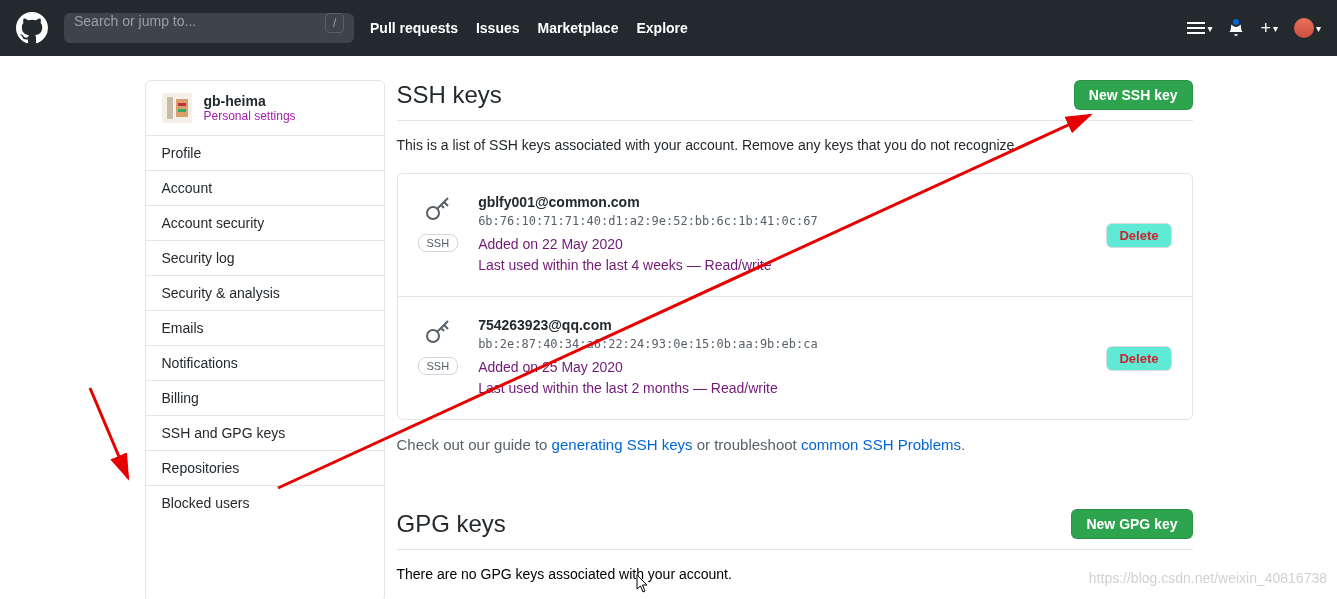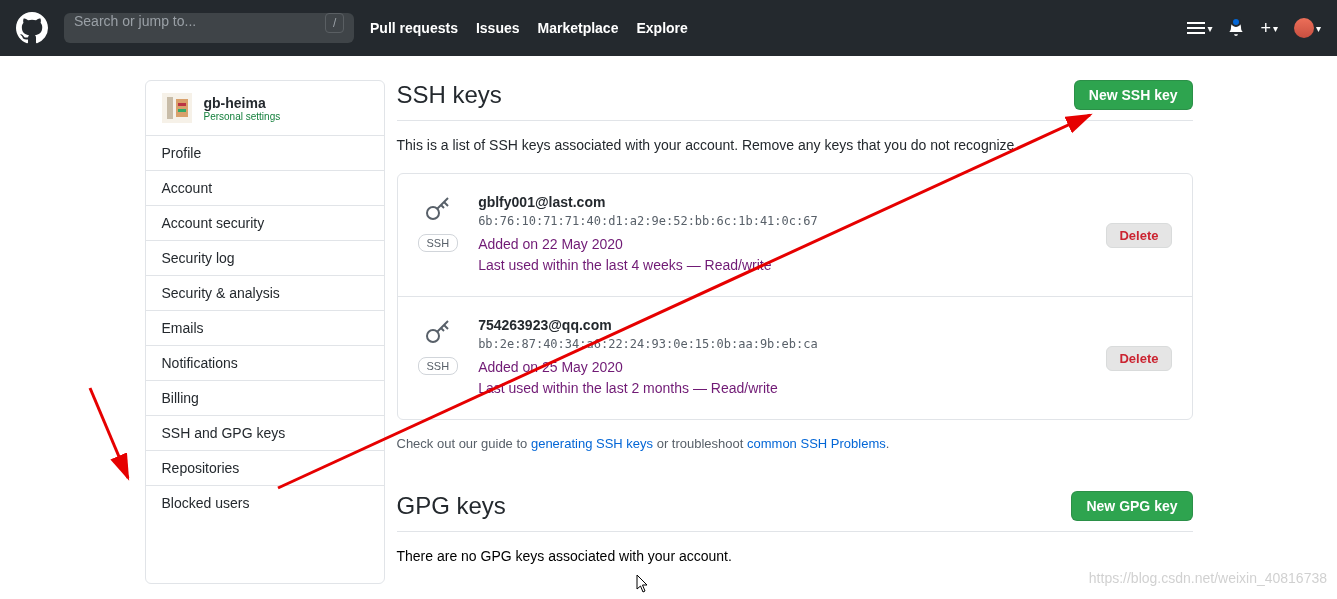--- a/index.html
+++ b/index.html
@@ -17,41 +17,41 @@
   .header-icon { color: #fff; display: flex; align-items: center; gap: 2px; cursor: pointer; position: relative; }
   .bell-dot { position: absolute; top: -3px; right: 3px; width: 10px; height: 10px; background: #0366d6; border-radius: 50%; border: 2px solid #24292e; }
   .caret { font-size: 10px; }
   .avatar { width: 20px; height: 20px; border-radius: 50%; background: linear-gradient(#ec6f59,#c94f40); display: inline-block; }
 
   .container { width: 1080px; margin: 24px auto 0 auto; display: flex; gap: 12px; padding: 0 16px; }
   .sidebar { width: 240px; border: 1px solid #e1e4e8; border-radius: 6px; }
   .side-header { display: flex; align-items: center; padding: 12px 16px; border-bottom: 1px solid #e1e4e8; }
   .side-avatar { width: 30px; height: 30px; margin-right: 12px; display: flex; align-items: center; justify-content: center; }
   .side-user { font-weight: 600; font-size: 14px; }
-  .side-sub { font-size: 10px; color: #15803d; }
+  .side-sub { font-size: 12px; color: #a21caf; }
   .side-item { display: block; padding: 9px 16px; border-bottom: 1px solid #e1e4e8; color: #24292e; font-size: 14px; cursor: pointer; }
   .side-item:last-child { border-bottom: none; }
   .side-item.active { font-weight: 400; }
 
   .main { flex: 1; }
   .section-head { display: flex; justify-content: space-between; align-items: center; padding-bottom: 10px; border-bottom: 1px solid #e1e4e8; margin-bottom: 16px; }
   .section-title { font-size: 24px; font-weight: 400; }
   .btn-green { background: #2ea44f; color: #fff; border: 1px solid rgba(27,31,35,.15); border-radius: 6px; padding: 6px 14px; font-size: 14px; font-weight: 600; cursor: pointer; }
   .desc { font-size: 14px; color: #24292e; margin-bottom: 20px; }
   .keys-box { border: 1px solid #e1e4e8; border-radius: 6px; }
   .key-row { display: flex; padding: 20px; border-bottom: 1px solid #e1e4e8; align-items: flex-start; }
   .key-row:last-child { border-bottom: none; }
   .key-icon-col { display: flex; flex-direction: column; align-items: center; margin-right: 20px; gap: 8px; }
   .ssh-badge { border: 1px solid #d1d5da; border-radius: 8px; padding: 2px 8px; font-size: 11px; color: #586069; font-weight: 500; }
   .key-info { flex: 1; }
   .key-title { font-weight: 600; font-size: 14px; margin-bottom: 4px; }
   .key-fp { font-family: SFMono-Regular, Consolas, monospace; font-size: 12px; color: #586069; margin-bottom: 6px; }
   .key-meta { font-size: 14px; color: #701a75; line-height: 1.5; }
-  .btn-delete { background: #e5e5e5; border: 1px solid #d9dbdb; color: #cb2431; font-size: 13px; font-weight: 600; padding: 4px 12px; border-radius: 6px; cursor: pointer; margin-left: 16px; align-self: center; }
-  .hint { font-size: 13px; color: #586069; margin-top: 16px; margin-bottom: 40px; }
+  .btn-delete { background: #5eead4; border: 1px solid #d9dbdb; color: #cb2431; font-size: 13px; font-weight: 600; padding: 4px 12px; border-radius: 6px; cursor: pointer; margin-left: 16px; align-self: center; }
+  .hint { font-size: 15px; color: #586069; margin-top: 16px; margin-bottom: 56px; }
   .hint a { color: #0366d6; text-decoration: none; cursor: pointer; }
   .watermark { position: absolute; right: 10px; top: 570px; color: #bdbdbd; font-size: 14px; font-family: Arial; opacity: .7; }
   svg { display: block; }
   .arrow-overlay { position: absolute; top: 0; left: 0; pointer-events: none; }
   .cursor-icon { position: absolute; left: 636px; top: 574px; }
 </style>
 </head>
 <body>
 
 <div class="header">
@@ -139,21 +139,21 @@
         <div class="key-icon-col">
           <svg width="32" height="32" viewBox="0 0 32 32" fill="none" stroke="#586069" stroke-width="2">
               <circle cx="11" cy="19" r="6"></circle>
               <line x1="15" y1="15" x2="26" y2="4"></line>
               <line x1="22" y1="8" x2="26" y2="12"></line>
               <line x1="19" y1="11" x2="22" y2="14"></line>
             </svg>
           <span class="ssh-badge">SSH</span>
         </div>
         <div class="key-info">
-          <div class="key-title">gblfy001@last.com</div>
+          <div class="key-title">gblfy001@common.com</div>
           <div class="key-fp">6b:76:10:71:71:40:d1:a2:9e:52:bb:6c:1b:41:0c:67</div>
           <div class="key-meta">Added on 22 May 2020</div>
           <div class="key-meta">Last used within the last 4 weeks — Read/write</div>
         </div>
         <button class="btn-delete">Delete</button>
       </div>
       <div class="key-row">
         <div class="key-icon-col">
           <svg width="32" height="32" viewBox="0 0 32 32" fill="none" stroke="#586069" stroke-width="2">
               <circle cx="11" cy="19" r="6"></circle>

